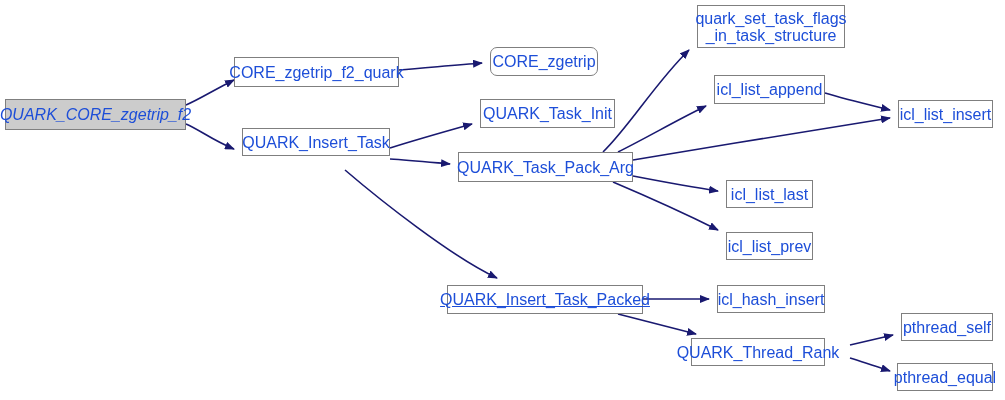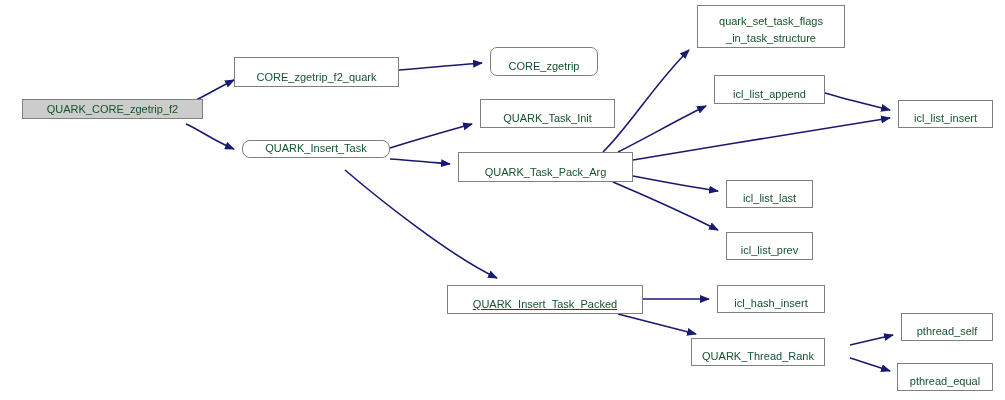--- a/index.html
+++ b/index.html
@@ -22,25 +22,25 @@
     width: 1005px;
     height: 400px;
     pointer-events: none;
   }
   .node {
     position: absolute;
     box-sizing: border-box;
     border: 1px solid #7f7f7f;
     background: #ffffff;
     display: flex;
-    align-items: flex-end;
+    align-items: center;
     justify-content: center;
     text-align: center;
-    color: #14532d;
-    font-size: 11px;
+    color: #1d4ed8;
+    font-size: 16px;
     line-height: 17px;
     letter-spacing: 0px;
     white-space: pre-line;
     z-index: 2;
   }
   .node.root {
     background: #cccccc;
   }
   .node .label {
     display: block;
@@ -72,23 +72,23 @@
         <path d="M 613 182 C 646 196 690 216 718 230" fill="none" stroke="#191970" stroke-width="1.6" marker-end="url(#arrowhead)"></path>
         <path d="M 825 93 C 845 99 870 105 890 110" fill="none" stroke="#191970" stroke-width="1.6" marker-end="url(#arrowhead)"></path>
         <path d="M 643 299 C 664 299 688 299 709 299" fill="none" stroke="#191970" stroke-width="1.6" marker-end="url(#arrowhead)"></path>
         <path d="M 618 314 C 645 321 672 328 696 334" fill="none" stroke="#191970" stroke-width="1.6" marker-end="url(#arrowhead)"></path>
         <path d="M 850 345 C 863 342 880 338 893 335" fill="none" stroke="#191970" stroke-width="1.6" marker-end="url(#arrowhead)"></path>
         <path d="M 850 358 C 863 362 878 367 890 371" fill="none" stroke="#191970" stroke-width="1.6" marker-end="url(#arrowhead)"></path>
       </g>
   </svg>
 
   <div id="nodes-group">
-      <div class="node root" style="left: 22px; top: 99px; width: 181px; height: 20px;"><span class="label">QUARK_CORE_zgetrip_f2</span></div>
+      <div class="node root" style="left: 5px; top: 99px; width: 181px; height: 31px; font-style: italic;"><span class="label">QUARK_CORE_zgetrip_f2</span></div>
       <div class="node" style="left: 234px; top: 57px; width: 165px; height: 30px;"><span class="label">CORE_zgetrip_f2_quark</span></div>
-      <div class="node" style="left: 242px; top: 140px; width: 148px; height: 18px; border-radius: 8px;"><span class="label">QUARK_Insert_Task</span></div>
+      <div class="node" style="left: 242px; top: 128px; width: 148px; height: 28px;"><span class="label">QUARK_Insert_Task</span></div>
       <div class="node" style="left: 490px; top: 47px; width: 108px; height: 29px; border-radius: 7px;"><span class="label">CORE_zgetrip</span></div>
       <div class="node" style="left: 480px; top: 99px; width: 135px; height: 29px;"><span class="label">QUARK_Task_Init</span></div>
       <div class="node" style="left: 458px; top: 152px; width: 175px; height: 30px;"><span class="label">QUARK_Task_Pack_Arg</span></div>
       <div class="node" style="left: 447px; top: 285px; width: 196px; height: 29px; text-decoration: underline;"><span class="label">QUARK_Insert_Task_Packed</span></div>
       <div class="node" style="left: 697px; top: 5px; width: 148px; height: 43px;"><span class="label">quark_set_task_flags
 _in_task_structure</span></div>
       <div class="node" style="left: 714px; top: 75px; width: 111px; height: 29px;"><span class="label">icl_list_append</span></div>
       <div class="node" style="left: 726px; top: 180px; width: 87px; height: 28px;"><span class="label">icl_list_last</span></div>
       <div class="node" style="left: 726px; top: 232px; width: 87px; height: 28px;"><span class="label">icl_list_prev</span></div>
       <div class="node" style="left: 898px; top: 100px; width: 95px; height: 28px;"><span class="label">icl_list_insert</span></div>

